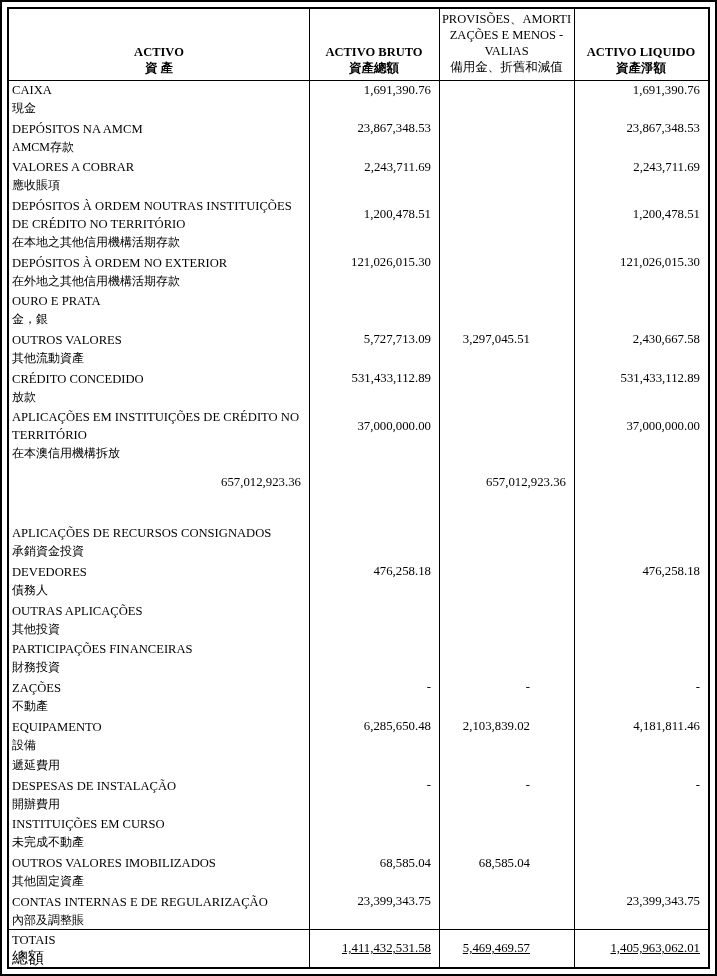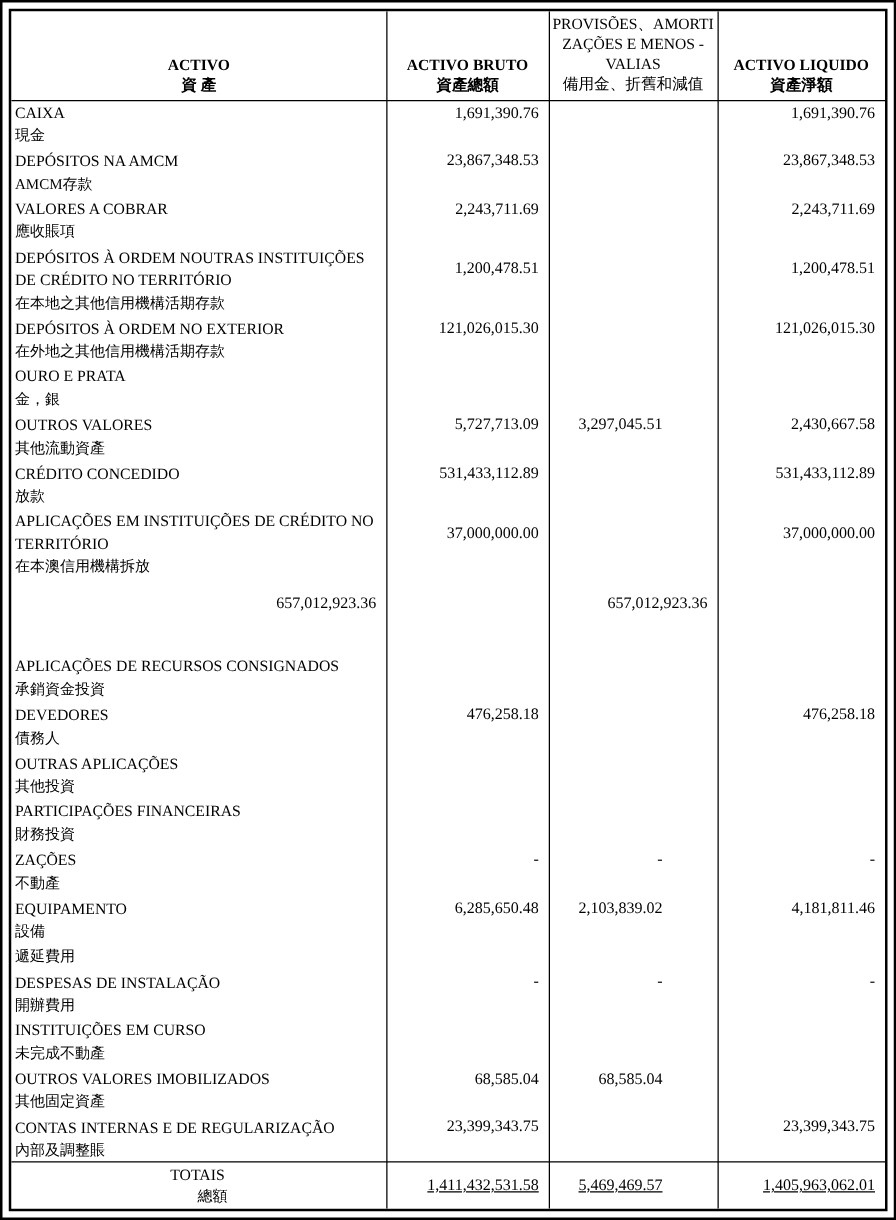--- a/index.html
+++ b/index.html
@@ -54,23 +54,23 @@
     padding-right:8px;font-size:12.8px;
   }
   .cell.val.prov .num{padding-right:44px;}
 
   
   .tfoot{
     border-top:1px solid #000;
     height:38px;box-sizing:border-box;
   }
   .tfoot .cell{box-sizing:border-box;}
-  .tfoot .cell.name{display:flex;flex-direction:column;align-items:center;justify-content:center;padding-right:5px;}
+  .tfoot .cell.name{display:flex;flex-direction:column;align-items:flex-start;justify-content:center;padding-right:5px;}
   .tfoot .pt{font-size:12.6px;line-height:17px;}
-  .tfoot .zh{font-size:12px;line-height:17px;margin-left:24px;}
+  .tfoot .zh{font-size:16px;line-height:17px;}
   .tfoot .cell.val{display:flex;align-items:center;justify-content:flex-end;text-decoration:underline;}
   .tfoot .cell.val .tnum{width:100%;text-align:right;padding-right:8px;box-sizing:border-box;font-size:12.8px;}
   .tfoot .cell.val.prov .tnum{padding-right:44px;}
 </style>
 </head>
 <body>
 
 <div class="page">
   <div class="table">
     <div class="vline v1"></div>

